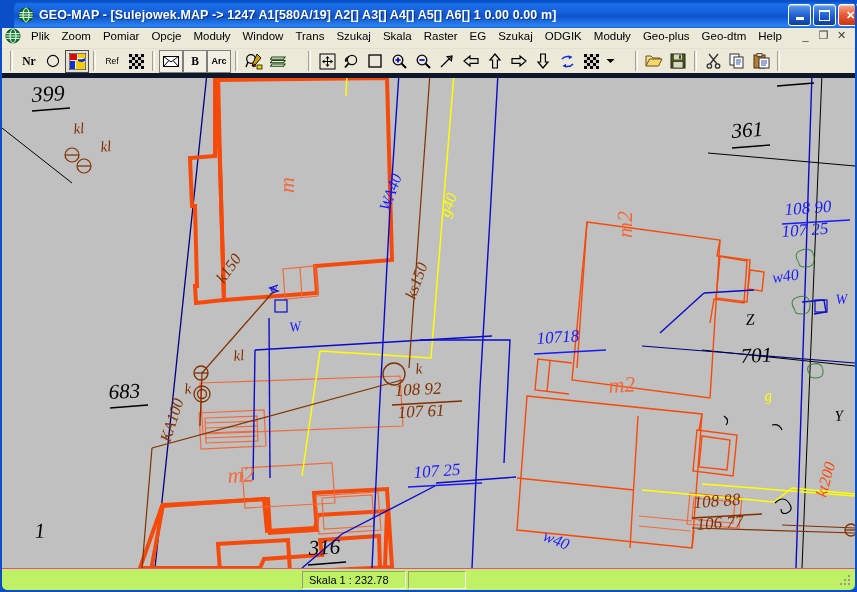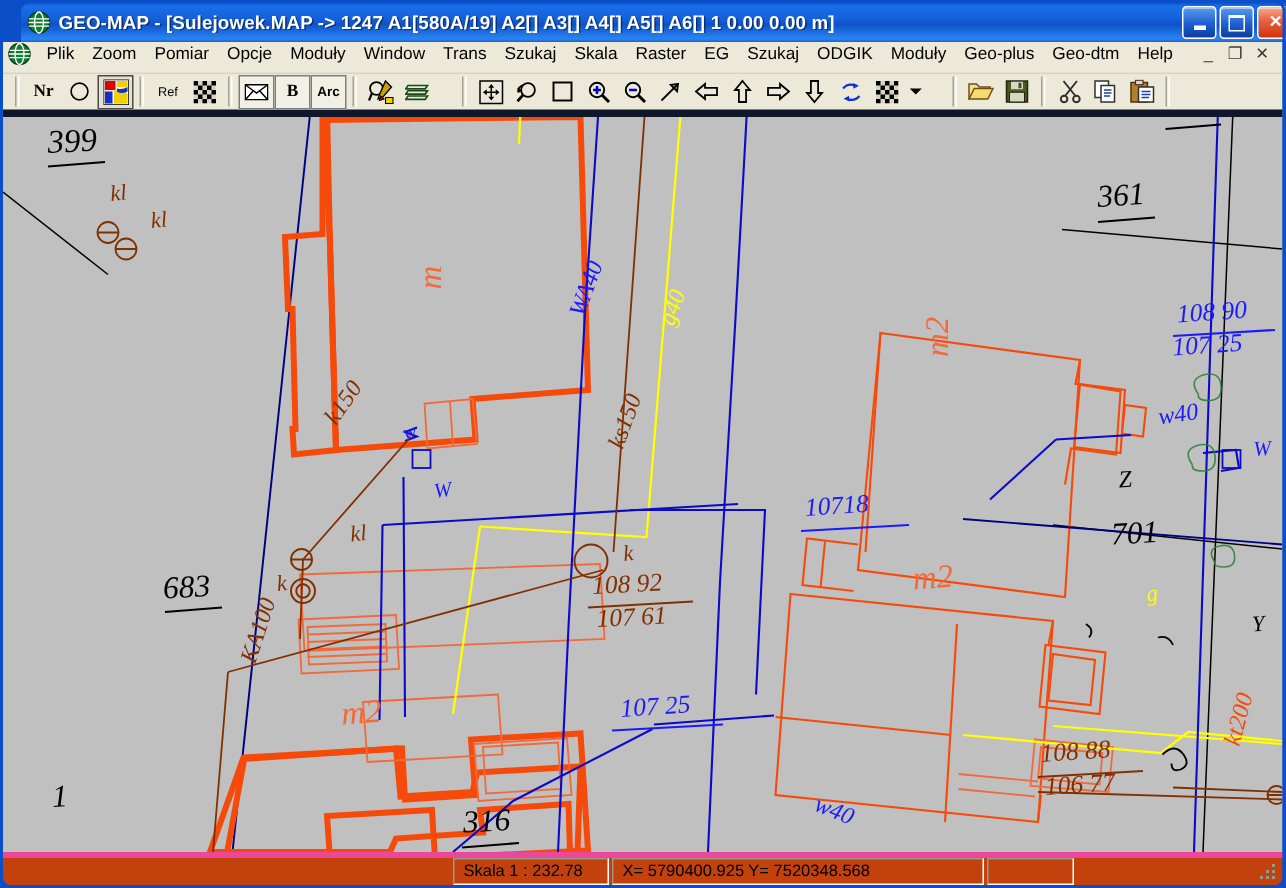--- a/index.html
+++ b/index.html
@@ -165,25 +165,25 @@
     background: #c0c0c0;
     overflow: hidden;
   }
   .mapwrap svg { display: block; }
 
   
   .statusbar {
     position: absolute;
     left: 2px; top: 568px;
     width: 853px; height: 22px;
-    background: #c2410c;
+    background: #bef264;
     display: flex;
     align-items: center;
     box-sizing: border-box;
-    border-top: 4px solid #ec4899;
+    border-top: 1px solid #ec4899;
   }
   .sb-cell {
     height: 18px;
     display: flex;
     align-items: center;
     padding: 0 6px;
     border: 1px solid;
     border-color: #9b9886 #ffffff #ffffff #9b9886;
     font-size: 11px;
     color: #000;
@@ -691,21 +691,20 @@
           <text x="692" y="430" fill="#803000" font-size="17" font-style="italic" font-family="Liberation Serif, serif" transform="rotate(-4 692 430)">108 88</text>
           <text x="695" y="452" fill="#803000" font-size="17" font-style="italic" font-family="Liberation Serif, serif" transform="rotate(-4 695 452)">106 77</text>
           <text x="824" y="420" fill="#f64a0a" font-size="16" font-style="italic" font-family="Liberation Serif, serif" transform="rotate(-75 824 420)">kt200</text>
         </g>
     </svg>
   </div>
 
   <div class="statusbar">
     <div class="sb-cell" style="width:298px; border-color:transparent;"></div>
     <div class="sb-cell" style="width:104px;">Skala 1 : 232.78</div>
-    <div class="sb-cell" style="width:248px;">X= 5790400.925  Y= 7520348.568</div>
     <div class="sb-cell" style="width:58px;"></div>
     <div class="sb-grip">
       <i style="left:11px;top:11px"></i>
         <i style="left:7px;top:11px"></i>
         <i style="left:3px;top:11px"></i>
       <i style="left:11px;top:7px"></i>
         <i style="left:7px;top:7px"></i>
       <i style="left:11px;top:3px"></i>
     </div>
   </div>

